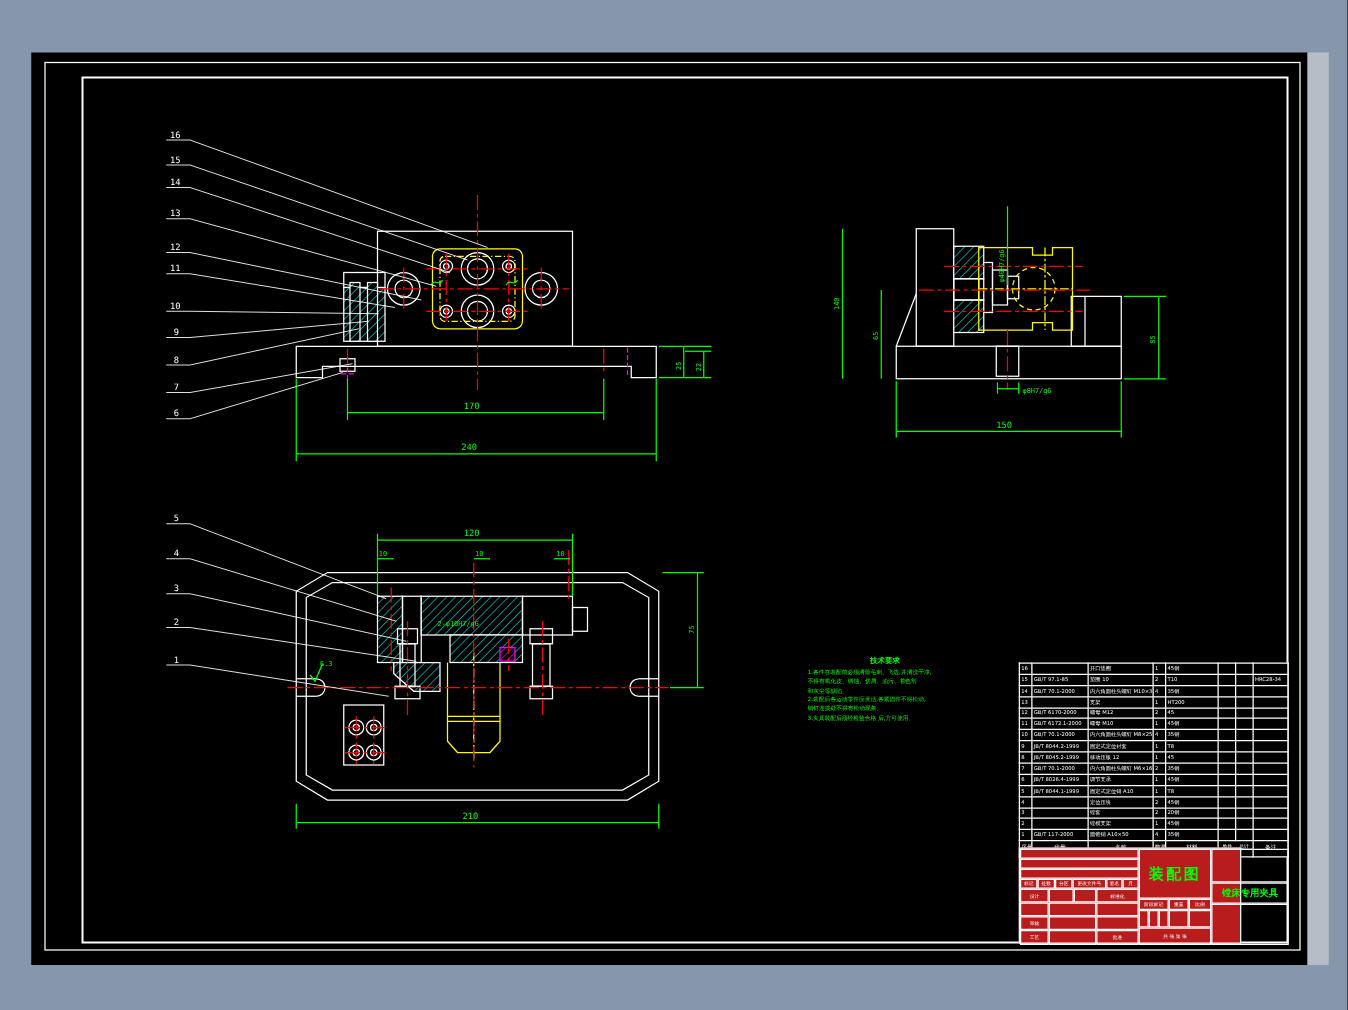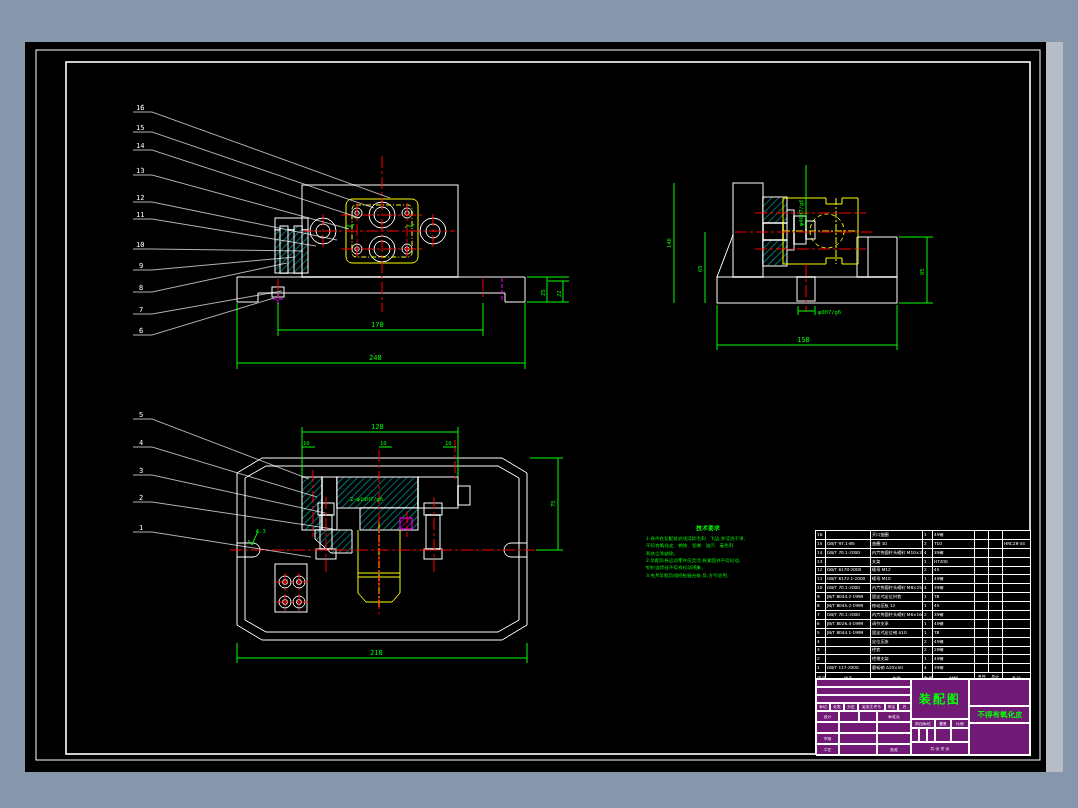--- a/index.html
+++ b/index.html
@@ -22,22 +22,22 @@
   .plist{position:absolute;left:815px;top:530px;width:215px;z-index:3;background:#000;color:#fff;}
   .plist table{border-collapse:collapse;table-layout:fixed;width:215px;}
   .plist td{border:0.5px solid #fff;font-size:4.2px;line-height:1;height:7.9px;
             padding:0 1px;overflow:hidden;white-space:nowrap;}
   .plist .phead td{font-size:4.6px;text-align:center;height:12px;}
   .wtop{display:flex;justify-content:space-around;border-bottom:0.5px solid #fff;}
   .wtop span{font-size:4px;}
   .wbot{font-size:4px;text-align:center;}
 
   
-  .tb{position:absolute;left:815px;top:678px;width:215px;height:77px;z-index:3;
-      border:1px solid #fff;box-sizing:border-box;background:#701a75;color:#fff;}
+  .tb{position:absolute;left:815px;top:678px;width:178px;height:77px;z-index:3;
+      border:1px solid #fff;box-sizing:border-box;background:#b91c1c;color:#fff;}
   .tb .cell{position:absolute;box-sizing:border-box;border:0.5px solid #fff;
             font-size:3.8px;line-height:1;color:#fff;overflow:hidden;white-space:nowrap;
             display:flex;align-items:center;justify-content:center;}
   .tb .big{color:#00ff00;font-size:12px;font-weight:bold;letter-spacing:2px;}
   .tb .name{color:#00ff00;font-size:7.5px;font-weight:bold;}
 </style>
 </head>
 <body>
 
 <div id="app">
@@ -560,16 +560,16 @@
     <div class="cell" style="left:119px;top:40px;width:16px;height:9px">重量</div>
     <div class="cell" style="left:135px;top:40px;width:18px;height:9px">比例</div>
     <div class="cell" style="left:95px;top:49px;width:8px;height:14px"></div>
     <div class="cell" style="left:103px;top:49px;width:8px;height:14px"></div>
     <div class="cell" style="left:111px;top:49px;width:8px;height:14px"></div>
     <div class="cell" style="left:119px;top:49px;width:16px;height:14px"></div>
     <div class="cell" style="left:135px;top:49px;width:18px;height:14px"></div>
     <div class="cell" style="left:95px;top:63px;width:58px;height:14px">共  张  第  张</div>
 
     <div class="cell" style="left:153px;top:0;width:62px;height:27px"></div>
-    <div class="cell name" style="left:153px;top:27px;width:62px;height:17px">不得有氧化皮</div>
+    <div class="cell name" style="left:153px;top:27px;width:62px;height:17px">镗床专用夹具</div>
     <div class="cell" style="left:153px;top:44px;width:62px;height:33px"></div>
   </div>
 </div>
 
 </body></html>

